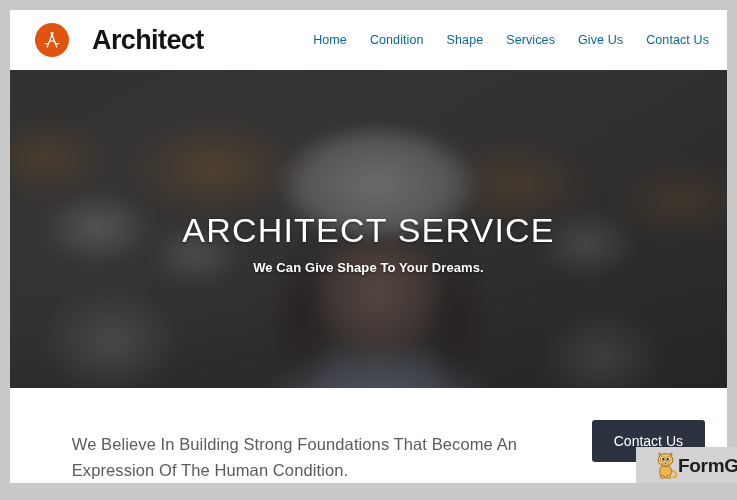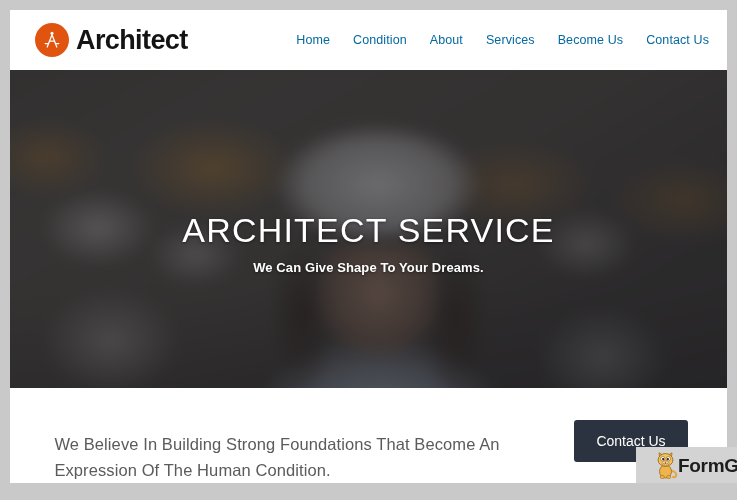--- a/index.html
+++ b/index.html
@@ -64,20 +64,21 @@
   }
 
   .brand-mark svg { display: block; }
 
   .brand-name {
     font-size: 27px;
     font-weight: bold;
     color: #141414;
     letter-spacing: -0.6px;
     line-height: 1;
+    margin-left: 16px;
   }
 
   .main-nav {
     display: flex;
     align-items: center;
     gap: 23px;
   }
 
   .nav-link {
     font-size: 12.5px;
@@ -175,21 +176,21 @@
     position: absolute;
     left: 0;
     top: 378px;
     width: 717px;
     height: 95px;
     background: #ffffff;
     box-sizing: border-box;
     padding: 26px 22px 0 27px;
     display: flex;
     align-items: flex-start;
-    justify-content: center;
+    justify-content: flex-end;
   }
 
   .intro-text {
     font-size: 16.5px;
     color: #5b5b5b;
     line-height: 1.6;
     max-width: 520px;
     letter-spacing: 0.1px;
   }
 
@@ -253,23 +254,23 @@
               <line x1="15.4" y1="15.6" x2="18.8" y2="15.6"></line>
             </g>
           </svg>
         </span>
         <span class="brand-name">Architect</span>
       </div>
 
       <nav class="main-nav">
         <a class="nav-link" href="#">Home</a>
         <a class="nav-link" href="#">Condition</a>
-        <a class="nav-link" href="#">About</a>
+        <a class="nav-link" href="#">Shape</a>
         <a class="nav-link" href="#">Services</a>
-        <a class="nav-link" href="#">Become Us</a>
+        <a class="nav-link" href="#">Give Us</a>
         <a class="nav-link" href="#">Contact Us</a>
       </nav>
 
     </header>
 
     <section class="hero">
       <div class="hero-photo"></div>
       <div class="hero-overlay"></div>
       <div class="hero-content">
         <h1 class="hero-title">ARCHITECT SERVICE</h1>

